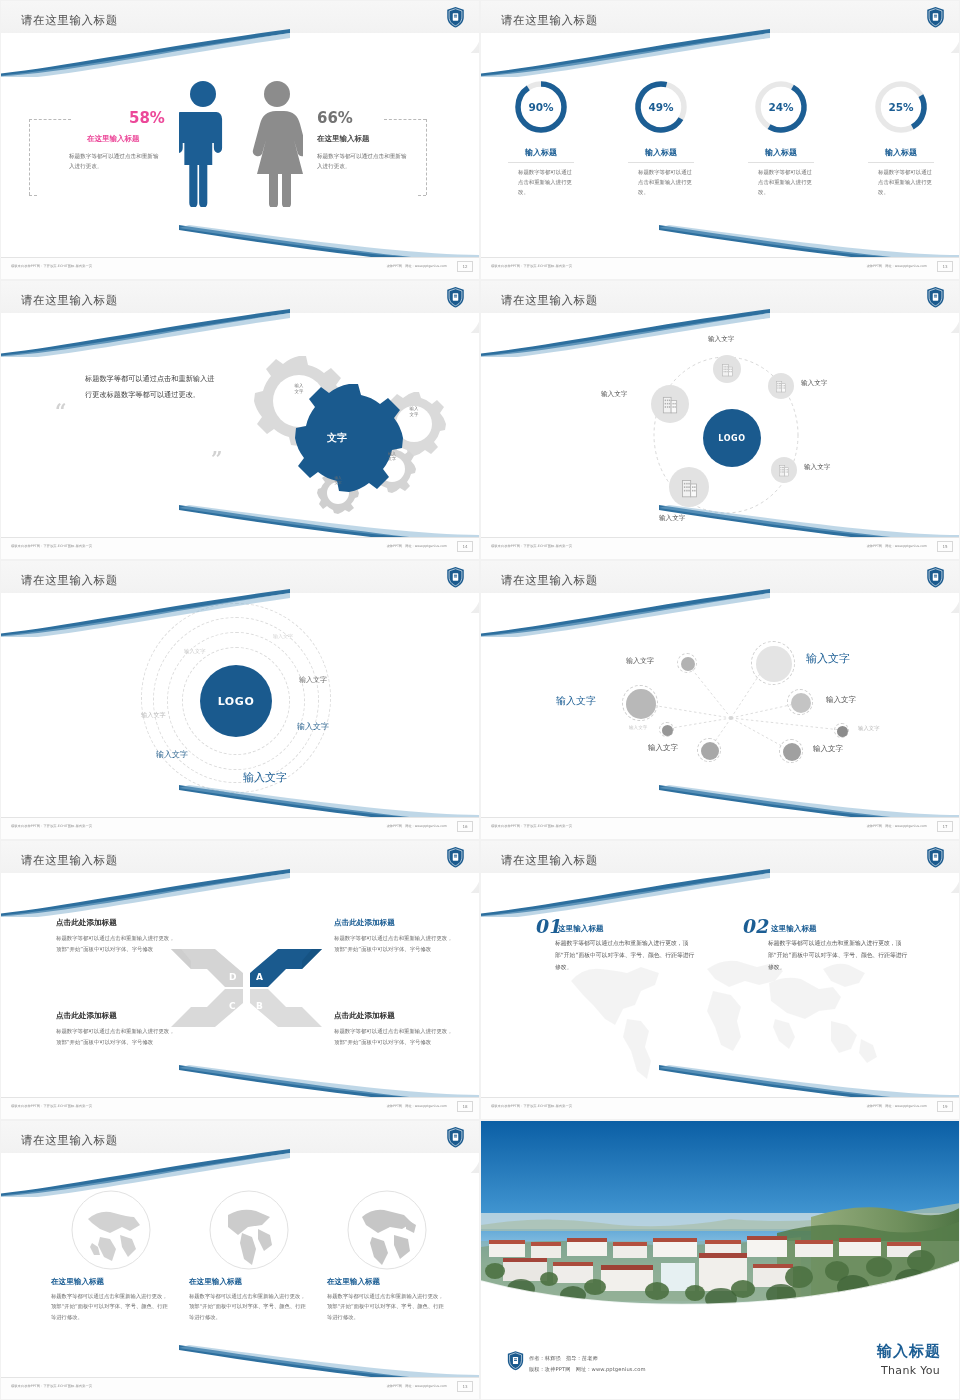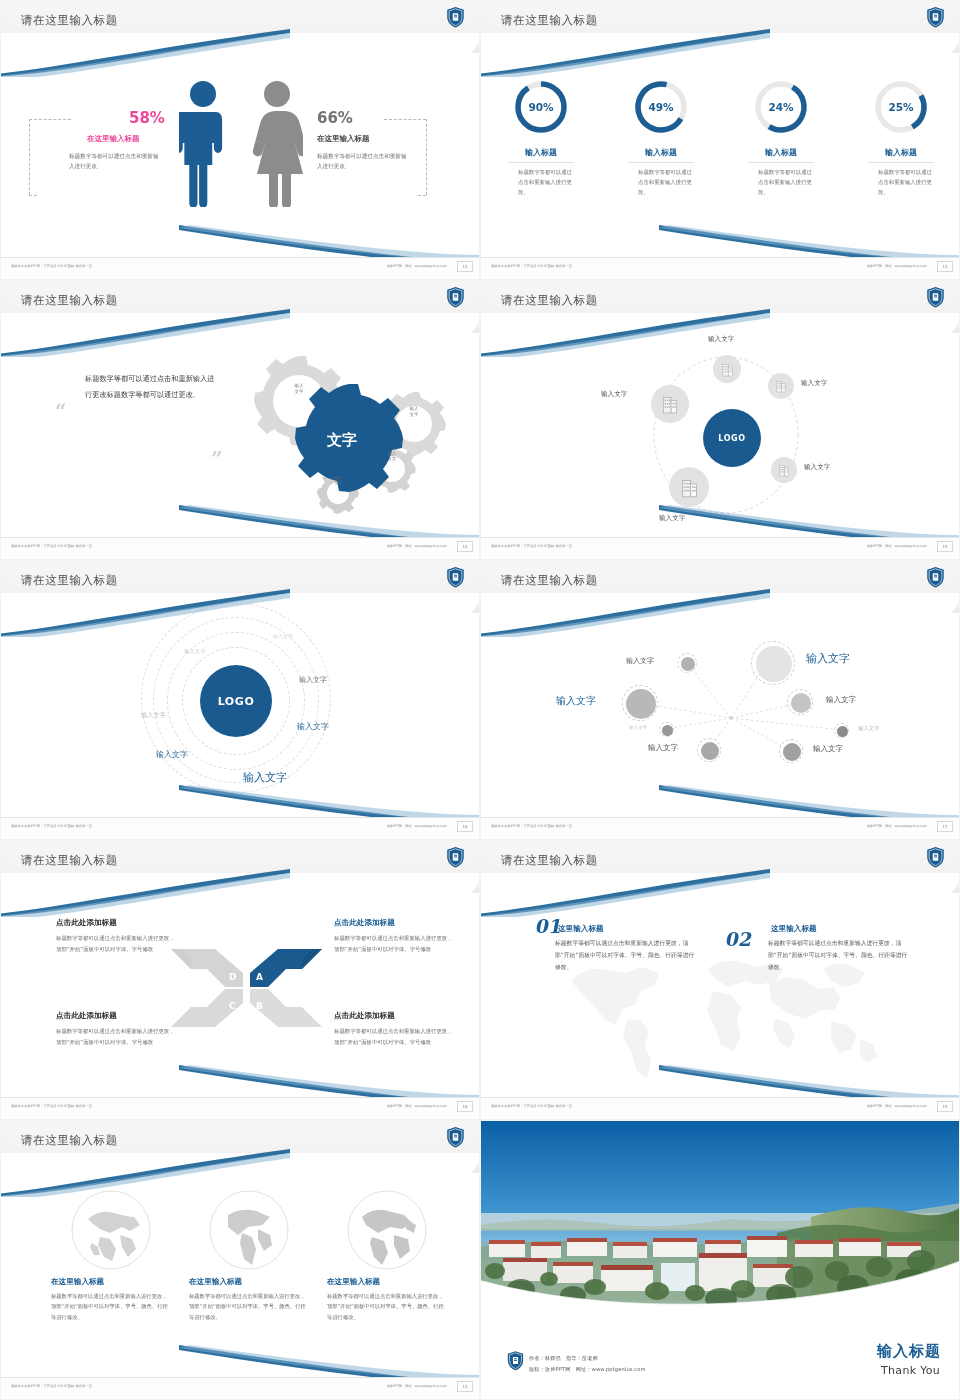--- a/index.html
+++ b/index.html
@@ -76,21 +76,21 @@
     font-size: 10.5px; font-weight: bold; color: #1c5e94;
   }
   .donut-h { margin-top: 7px; font-size: 8px; font-weight: bold; color: #1c5e94; }
   .donut-rule { width: 66px; height: 1px; background: #e0e0e0; margin: 4px auto 0; }
   .donut-p { margin-top: 4px; font-size: 5.4px; line-height: 1.85; color: #6f6f6f; width: 62px; margin-left: auto; margin-right: auto; text-align: left; padding-left: 8px; }
 
   
   .quote-mk { position: absolute; font-size: 20px; color: #d2d2d2; font-family: "DejaVu Serif", serif; font-weight: bold; }
   .s3-txt { position: absolute; left: 84px; top: 38px; width: 135px; font-size: 7.2px; line-height: 2.25; color: #3d3d3d; }
   .gear-lbl { position: absolute; font-size: 4.4px; line-height: 1.35; color: #6e6e6e; text-align: center; width: 26px; }
-  .gear-main-lbl { position: absolute; font-size: 15px; font-weight: bold; color: #ffffff; }
+  .gear-main-lbl { position: absolute; font-size: 10px; font-weight: bold; color: #ffffff; }
 
   
   .logo-circ {
     position: absolute; border-radius: 50%;
     background: #1a5a8e; color: #fff; display: flex; align-items: center; justify-content: center;
     font-size: 8px; font-weight: bold; letter-spacing: .6px;
   }
   .node-ico {
     position: absolute; border-radius: 50%; background: #e2e2e2;
     display: flex; align-items: center; justify-content: center;
@@ -715,21 +715,21 @@
           <path d="M300 98 l16 4 10 10 -6 14 -12 4 -8 -12 z"></path>
           <path d="M330 116 l12 6 4 12 -10 6 -8 -10 z"></path>
           <path d="M244 96 l14 4 6 14 -6 12 -10 -8 -6 -14 z"></path>
         </g>
       </svg>
 
       <div class="num" style="left:55px;top:22px;">01</div>
       <div class="num-h" style="left:77px;top:31px;">这里输入标题</div>
       <div class="num-p" style="left:74px;top:45px;">标题数字等都可以通过点击和重新输入进行更改，顶部“开始”面板中可以对字体、字号、颜色、行距等进行修改。</div>
 
-      <div class="num" style="left:245px;top:22px;margin-top:13px;">02</div>
+      <div class="num" style="left:262px;top:22px;">02</div>
       <div class="num-h" style="left:290px;top:31px;">这里输入标题</div>
       <div class="num-p" style="left:287px;top:45px;">标题数字等都可以通过点击和重新输入进行更改，顶部“开始”面板中可以对字体、字号、颜色、行距等进行修改。</div>
     </div>
 
     <div class="footer">
       <div class="f-left">模版来自攻神PPT网：下开放页-ECHIT图标-版式第一页</div>
       <div class="f-right">攻神PPT网　网址：www.pptgenius.com</div>
       <div class="f-page">19</div>
     </div>
   </div>

